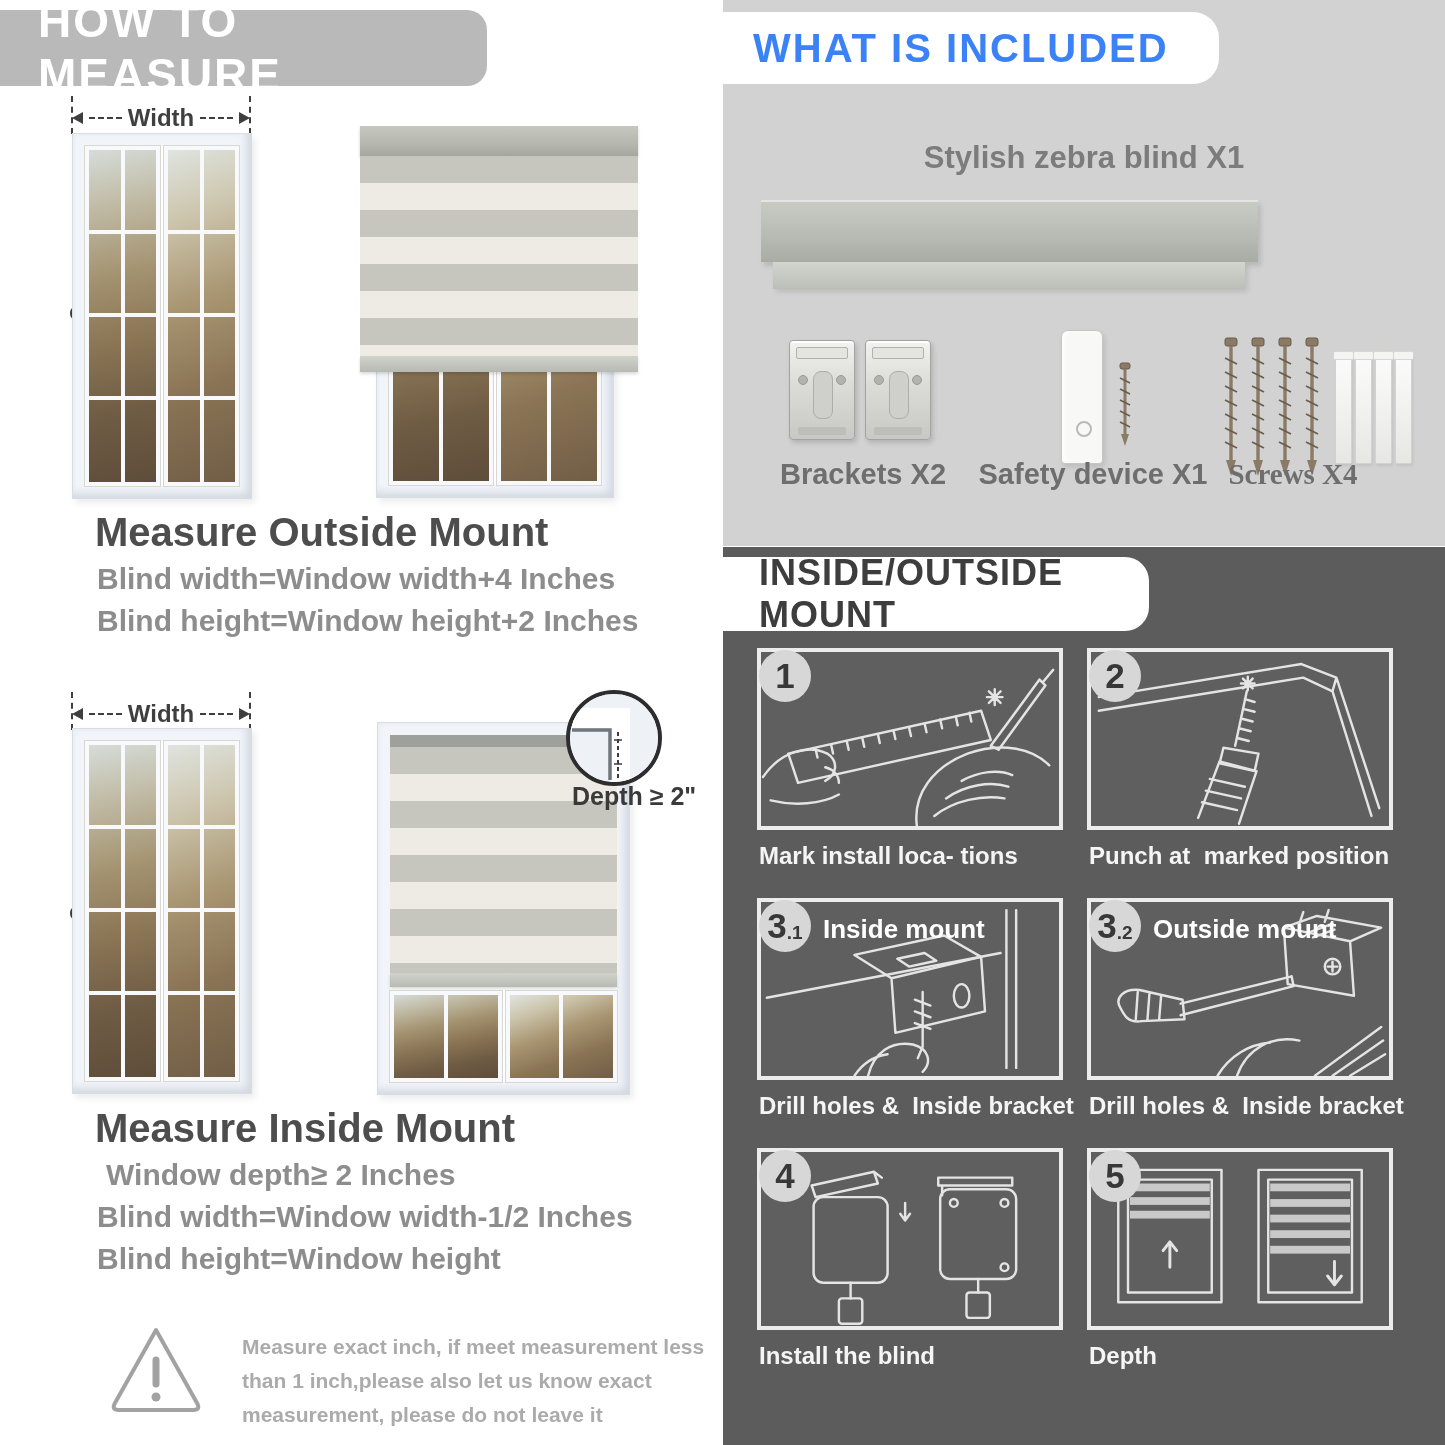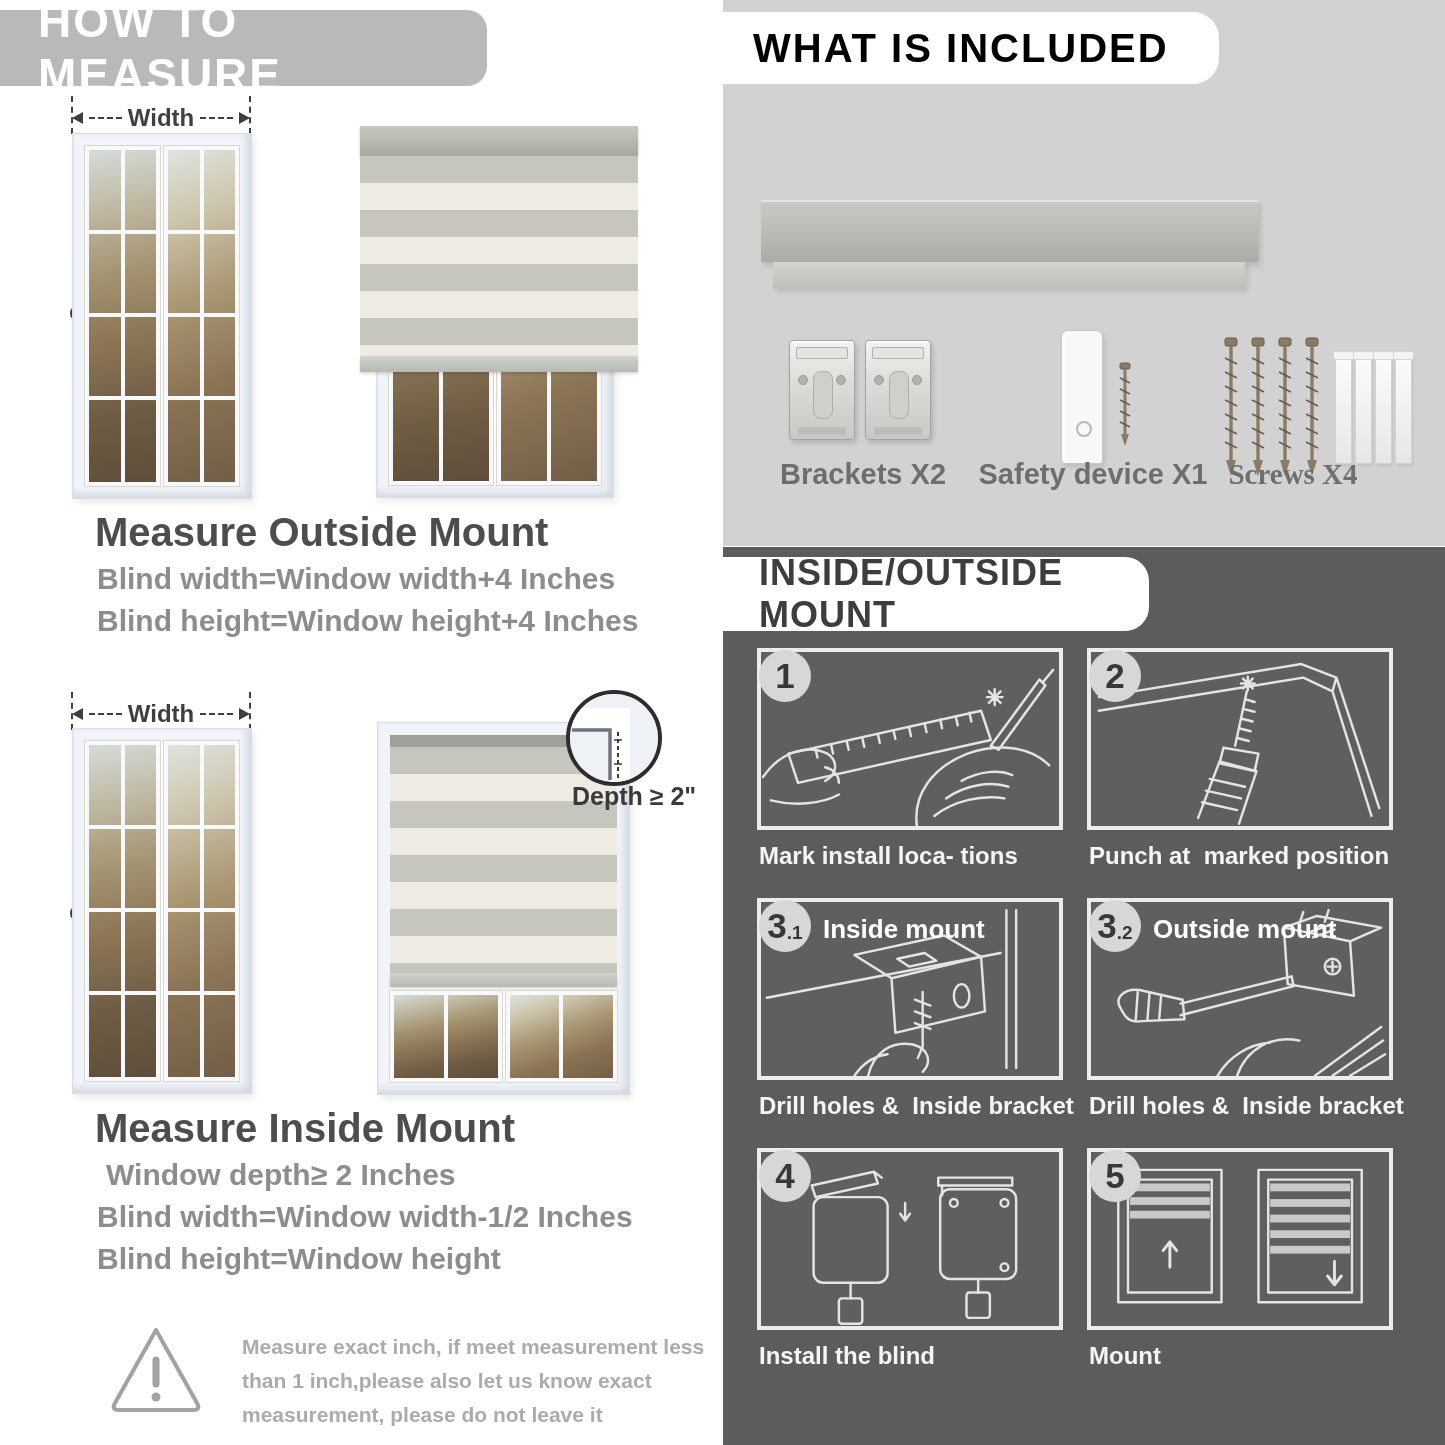--- a/index.html
+++ b/index.html
@@ -48,21 +48,21 @@
        background:#eef2f7;overflow:hidden;z-index:6;}
   .depth-label{left:572px;top:782px;font-size:25px;font-weight:bold;color:#3a3a3a;}
 
   .warn-text{left:242px;top:1330px;width:470px;font-size:21px;font-weight:bold;
              color:#ababab;line-height:1.62;}
 
   
   .panel-light{left:723px;top:0;width:722px;height:546px;background:#d2d2d2;}
   .wi-header{position:absolute;left:0;top:12px;width:496px;height:72px;background:#ffffff;
              border-radius:0 26px 26px 0;display:flex;align-items:center;padding-left:30px;
-             box-sizing:border-box;color:#000000;font-size:40px;font-weight:bold;letter-spacing:2px;}
+             box-sizing:border-box;color:#3b82f6;font-size:40px;font-weight:bold;letter-spacing:2px;}
   .product-label{position:absolute;left:0;top:140px;width:100%;text-align:center;
                  color:#7c7c7c;font-size:31px;font-weight:bold;}
   .rail1{position:absolute;left:38px;top:200px;width:497px;height:62px;
          background:linear-gradient(180deg,#c9cbc5 0%,#b9bbb5 55%,#a9aba5 100%);
          box-shadow:inset 0 2px 0 rgba(255,255,255,.5), 3px 4px 5px rgba(0,0,0,.12);}
   .rail2{position:absolute;left:50px;top:262px;width:472px;height:27px;
          background:linear-gradient(180deg,#d2d4ce,#bcbeb8);box-shadow:3px 3px 5px rgba(0,0,0,.10);}
   .bracket{position:absolute;width:64px;height:98px;border:1px solid #a3a39f;border-radius:4px;
            background:linear-gradient(180deg,#f2f2f0 0%,#dbdbd7 45%,#c8c8c4 100%);
            box-shadow:2px 3px 5px rgba(0,0,0,.15), inset 0 2px 0 #fff;}
@@ -155,21 +155,21 @@
     </div>
     <div class="abs" style="left:0;right:0;top:14px;">
       <div class="hr" style="height:30px;"></div>
       <div class="zbody" style="height:200px;"></div>
       <div class="brail" style="height:16px;"></div>
     </div>
   </div>
 
   <div class="abs h-heading" style="left:95px;top:510px;">Measure Outside Mount</div>
   <div class="abs bline" style="left:97px;top:562px;text-align:center;">Blind width=Window width+4 Inches</div>
-  <div class="abs bline" style="left:97px;top:604px;">Blind height=Window height+4 Inches</div>
+  <div class="abs bline" style="left:97px;top:604px;">Blind height=Window height+2 Inches</div>
 
   <div class="abs harrow" style="left:72px;top:700px;width:178px;">
     <span class="ah left"></span>
     <span class="dash"></span>
     <span>Width</span>
     <span class="dash"></span>
     <span class="ah right"></span>
   </div>
   <div class="guide" style="left:71px;top:692px;height:38px;"></div>
   <div class="guide" style="left:249px;top:692px;height:38px;"></div>
@@ -235,20 +235,21 @@
 
   <svg class="abs" style="left:106px;top:1318px;" width="100" height="100" viewBox="0 0 100 100">
     <path d="M50,12 L91,85 Q95,92 87,92 L13,92 Q5,92 9,85 Z" fill="none" stroke="#a2a2a2" stroke-width="4" stroke-linejoin="round"></path>
     <path d="M50,42 L50,66" stroke="#a2a2a2" stroke-width="7" stroke-linecap="round"></path>
     <circle cx="50" cy="79" r="4.5" fill="#a2a2a2"></circle>
   </svg>
   <div class="abs warn-text">Measure exact inch, if meet measurement less than 1 inch,please also let us know exact measurement, please do not leave it</div>
 
   <div class="abs panel-light">
     <div class="wi-header">WHAT IS INCLUDED</div>
+    <div class="product-label">Stylish zebra blind X1</div>
 
     <div class="rail1"></div>
     <div class="rail2"></div>
 
     <div class="bracket" style="left:66px;top:340px;">
       <div class="b-lip"></div>
         <div class="b-slot"></div>
       <div class="b-dot" style="left:8px;"></div>
       <div class="b-dot" style="right:8px;"></div>
       <div class="b-foot"></div>
@@ -406,16 +407,16 @@
         <rect x="184" y="48" width="82" height="8" fill="#c9c9c9" stroke="none"></rect>
         <rect x="184" y="64" width="82" height="8" fill="#c9c9c9" stroke="none"></rect>
         <rect x="184" y="80" width="82" height="8" fill="#c9c9c9" stroke="none"></rect>
         <rect x="184" y="96" width="82" height="8" fill="#c9c9c9" stroke="none"></rect>
         <path d="M250,112 v24 m-7,-9 l7,9 l7,-9" stroke-width="3"></path>
       </svg>
       <div class="badge">
         <span>5</span>
       </div>
     </div>
-    <div class="scaption" style="left:366px;top:795px;">Mount</div>
+    <div class="scaption" style="left:366px;top:795px;">Depth</div>
   </div>
 
 </div>
 
 </body></html>

